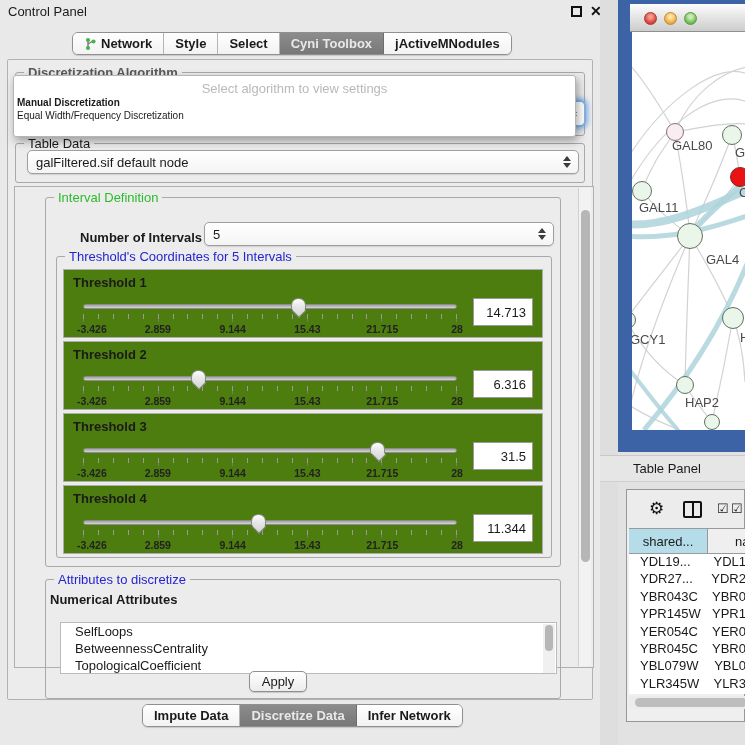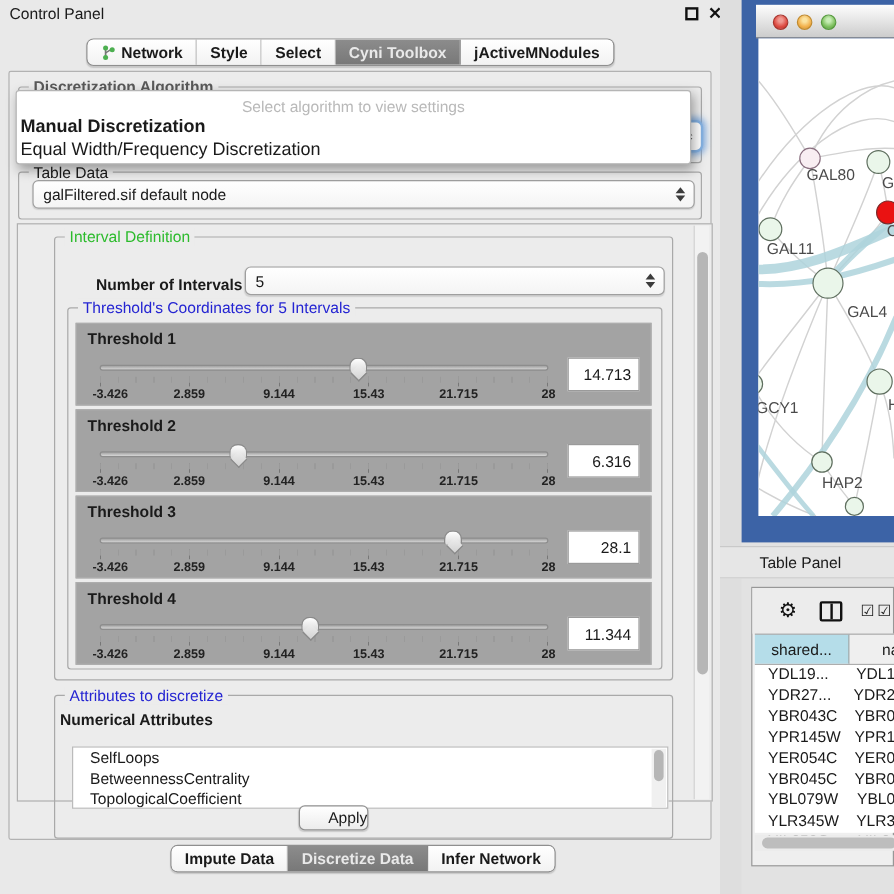--- a/index.html
+++ b/index.html
@@ -40,34 +40,34 @@
 
   
   #algo-combo { left:22px; top:100px; width:564px; height:27px; border:2px solid #84b1e2;
                 box-shadow:0 0 5px 2px rgba(110,160,220,.8); border-radius:6px; background:#fff; }
 
   
   #algo-popup { left:13px; top:75px; width:563px; height:62px; background:#fff;
                 border:1px solid #b5b5b5; border-radius:3px;
                 box-shadow:2px 4px 10px rgba(0,0,0,.35); z-index:30; }
   #algo-popup .hdr { text-align:center; color:#b9b9b9; font-size:13px; padding-top:5px; }
-  #algo-popup .item { font-size:15px; padding:1px 3px; }
+  #algo-popup .item { font-size:10px; padding:1px 3px; }
   #algo-popup .item.b { font-weight:bold; }
 
   
   #scrollpane { left:14px; top:186px; width:580px; height:482px; border:1px solid #b0b0b0;
                 background:#ececec; }
   #v-scrollbar { right:2px; top:1px; width:13px; height:478px; background:#f2f2f2;
                  border-left:1px solid #d0d0d0; border-radius:0; }
   #v-thumb { position:absolute; left:2px; top:22px; width:9px; height:352px; background:#b6b6b6;
              border-radius:5px; }
 
   
   .tpanel { position:absolute; left:6px; width:480px; height:69px; border:1px solid #adadad;
-            background:#a3a3a3; padding:5px 9px; }
+            background:#4d7c0f; padding:5px 9px; }
   .tpanel .tlabel { font-size:13px; font-weight:bold; }
   .slider-row { display:flex; margin-top:6px; }
   .track-area { position:relative; flex:1; height:38px; margin:0 16px 0 10px; }
   .track { position:absolute; left:0; right:0; top:8px; height:5px; border:1px solid #8d8d8d;
            border-radius:3px; background:linear-gradient(#a2a2a2,#d6d6d6); }
   .thumb { position:absolute; top:2px; width:15px; height:12px; margin-left:-8px;
            border:1px solid #8a8a8a; border-bottom:none; border-radius:7px 7px 2px 2px;
            background:linear-gradient(#fefefe,#dadada); z-index:2; }
   .thumb::after { content:''; position:absolute; left:2.4px; top:6.5px; width:9px; height:9px;
            background:linear-gradient(135deg,#eee, #d2d2d2); border:1px solid #8a8a8a; border-top:none; border-left:none;
@@ -83,21 +83,21 @@
             font-size:13px; text-align:right; padding:6px 6px 0 0; }
 
   
   #attr-list { position:absolute; left:14px; top:42px; width:497px; height:52px; background:#fff;
                border:1px solid #bbb; overflow:hidden; font-size:13px; }
   #attr-list .li { padding:1px 2px 1px 14px; }
   #list-sb { position:absolute; right:1px; top:1px; width:12px; height:50px; background:#f0f0f0; }
   #list-sb .th { position:absolute; left:2px; top:1px; width:8px; height:26px; background:#b6b6b6; border-radius:4px; }
 
   .button { position:absolute; background:linear-gradient(#ffffff,#ececec); border:1px solid #8f8f8f;
-            border-radius:5px; font-size:13px; text-align:right; box-shadow:0 1px 1px rgba(0,0,0,.15); }
+            border-radius:5px; font-size:13px; text-align:center; box-shadow:0 1px 1px rgba(0,0,0,.15); }
 
   
   #gap-strip { left:600px; top:0; width:18px; height:745px; background:#dedede; }
   #net-window { left:618px; top:0; width:127px; height:452px; background:#3c63a6; }
   #net-titlebar { left:12px; top:4px; width:115px; height:28px;
                   background:linear-gradient(#fdfdfd,#cccccc); border-bottom:1px solid #8f8f8f; }
   .light { position:absolute; top:8px; width:13px; height:13px; border-radius:50%; }
   #light-red   { left:14px; background:radial-gradient(circle at 50% 35%, #f09a92 0 18%, #dd4b42 60%, #b5342c); border:1px solid #a8352e; }
   #light-yellow{ left:34px; background:radial-gradient(circle at 50% 35%, #fbe3a0 0 18%, #f2b14d 60%, #cd8d2d); border:1px solid #c08a2e; }
   #light-green { left:54px; background:radial-gradient(circle at 50% 35%, #c7edb5 0 18%, #7ec05f 60%, #56993c); border:1px solid #569a3e; }
@@ -257,21 +257,21 @@
               <div class="ticks-minor"></div>
               <div class="scale">
                 <span style="left:0%">-3.426</span>
                   <span style="left:20%">2.859</span>
                   <span style="left:40%">9.144</span>
                   <span style="left:60%">15.43</span>
                   <span style="left:80%">21.715</span>
                   <span style="left:100%">28</span>
               </div>
             </div>
-            <div class="valbox">28.1</div>
+            <div class="valbox">31.5</div>
           </div>
         </div>
 
         <div class="tpanel" style="top:228px;">
           <div class="tlabel">Threshold 4</div>
           <div class="slider-row">
             <div class="track-area">
               <div class="track"></div>
               <div class="thumb" style="left:47%;"></div>
               <div class="ticks-major"></div>

